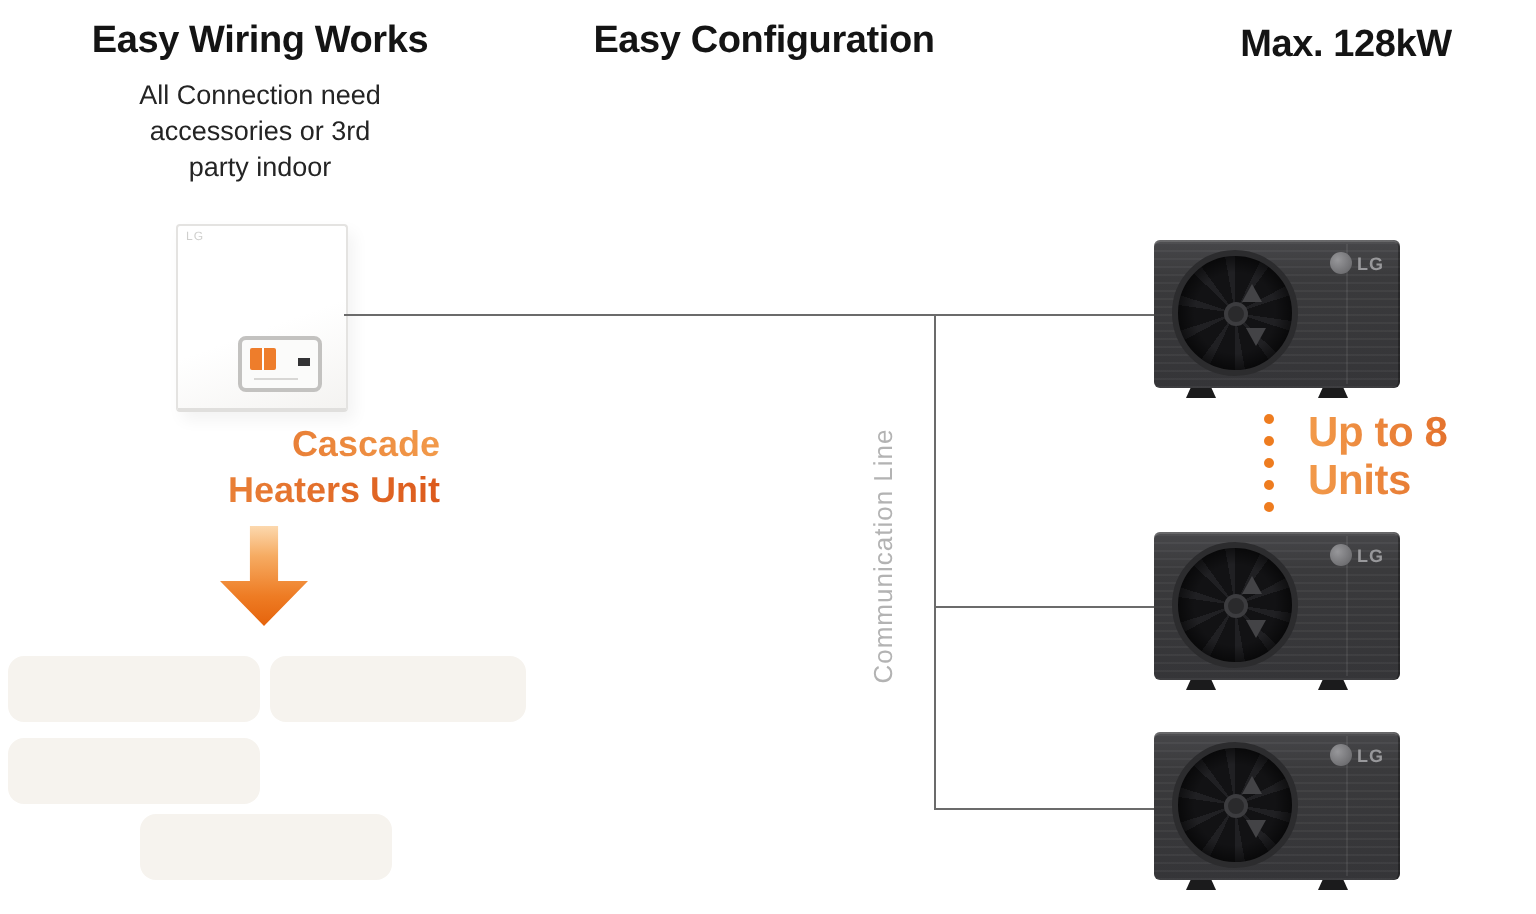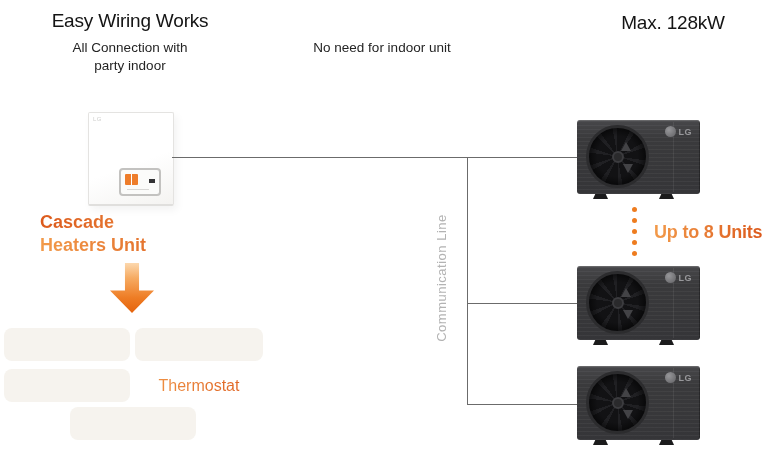--- a/index.html
+++ b/index.html
@@ -3,21 +3,21 @@
 <meta charset="utf-8">
 <style>
   html,body{margin:0;padding:0;background:#fff;}
   .canvas{
     position:relative;width:768px;height:457px;background:#ffffff;overflow:hidden;
     font-family:"Liberation Sans",sans-serif;
   }
   
   .col-title{
     position:absolute;width:220px;text-align:center;
-    font-size:19px;font-weight:400;color:#141414;letter-spacing:-0.2px;
+    font-size:19px;font-weight:700;color:#141414;letter-spacing:-0.2px;
   }
   .col-sub{
     position:absolute;width:220px;text-align:center;
     font-size:13.5px;color:#242424;line-height:18px;
   }
   
   .gtext{color:#e4641c;}
   @supports ((-webkit-background-clip:text) or (background-clip:text)){
     .gtext{
       background:linear-gradient(90deg,#dc5a1c 0%,#f29a4a 100%);
@@ -39,21 +39,21 @@
     background:#fbfbfa;border:2px solid #c3c2c0;border-radius:4px;box-sizing:border-box;
   }
   .cu-orange{
     position:absolute;left:4px;top:4px;width:13px;height:11px;
     background:linear-gradient(90deg,#ee7d2b 46%,#ffffff 46% 54%,#ee7d2b 54%);
     border-radius:1px;
   }
   .cu-dark{position:absolute;right:4px;top:9px;width:6px;height:4px;background:#333335;}
   .cu-line{position:absolute;left:6px;bottom:4px;width:22px;height:1px;background:#d8d7d5;}
   
-  .cascade-label{position:absolute;left:40px;top:211px;width:180px;text-align:left;
+  .cascade-label{position:absolute;left:40px;top:211px;width:180px;text-align:right;
     font-size:18px;font-weight:700;line-height:23px;}
   .down-arrow{
     position:absolute;left:110px;top:263px;width:44px;height:50px;
     background:linear-gradient(180deg,#fcd8ae 0%,#f6ab62 30%,#ee7c24 70%,#e5630c 100%);
     clip-path:polygon(34% 0,66% 0,66% 55%,100% 55%,50% 100%,0 55%,34% 55%);
   }
   
   .tag{
     position:absolute;height:33px;background:#f6f3ee;border-radius:8px;
     text-align:center;line-height:33px;font-size:16px;font-weight:400;
@@ -94,35 +94,36 @@
     background:radial-gradient(circle at 35% 35%,#97979a,#606063);}
   .lg-text{font-size:9px;font-weight:700;color:#98989b;letter-spacing:.5px;}
   .seam{position:absolute;right:26px;top:2px;bottom:2px;width:1px;background:rgba(255,255,255,0.07);}
   .foot{position:absolute;bottom:-5px;width:15px;height:5px;background:#1b1b1c;
     clip-path:polygon(0 100%,15% 0,85% 0,100% 100%);}
   .foot-l{left:16px;}
   .foot-r{right:26px;}
   
   .dot-col{position:absolute;left:632px;top:207px;display:flex;flex-direction:column;gap:6px;}
   .dot{width:5px;height:5px;border-radius:50%;background:#ee7c1f;}
-  .up-to{position:absolute;left:654px;top:222px;font-size:18px;font-weight:700;letter-spacing:-0.2px;text-decoration:underline;}
+  .up-to{position:absolute;left:654px;top:205px;font-size:21px;font-weight:700;letter-spacing:-0.2px;text-decoration:underline;}
 </style>
 </head>
 <body>
 
 <div class="canvas">
 
   <div class="col-title" style="left:20px;top:10px;">Easy Wiring Works</div>
   <div class="col-sub" style="left:20px;top:39px;">
-    <div>All Connection with</div>
+    <div>All Connection need</div>
+    <div>accessories or 3rd</div>
     <div>party indoor</div>
   </div>
 
+  <div class="col-title" style="left:272px;top:10px;">Easy Configuration</div>
   <div class="col-sub" style="left:272px;top:39px;">
-    <div>No need for indoor unit</div>
   </div>
 
   <div class="col-title" style="left:563px;top:12px;">Max. 128kW</div>
 
   <div class="control-unit">
     <span class="cu-lg">LG</span>
     <div class="cu-panel">
       <div class="cu-orange"></div>
       <div class="cu-dark"></div>
       <div class="cu-line"></div>
@@ -132,21 +133,20 @@
   <div class="cascade-label">
     <div class="gtext">Cascade</div>
     <div class="gtext rev">Heaters Unit</div>
   </div>
 
   <div class="down-arrow"></div>
 
   <div class="tag gtext" style="left:4px;top:328px;width:126px;">Temp. Sensors</div>
   <div class="tag gtext" style="left:135px;top:328px;width:128px;">Valves</div>
   <div class="tag gtext" style="left:4px;top:369px;width:126px;">Heaters</div>
-  <div class="tag gtext rev" style="left:135px;top:369px;width:128px;">Thermostat</div>
   <div class="tag gtext" style="left:70px;top:407px;width:126px;">Modbus</div>
 
   <div class="hline" style="left:172px;top:157px;width:405px;"></div>
   <div class="vline" style="left:467px;top:157px;height:248px;"></div>
   <div class="hline" style="left:467px;top:303px;width:110px;"></div>
   <div class="hline" style="left:467px;top:404px;width:110px;"></div>
   <div class="comm-label">Communication Line</div>
 
   <div class="unit" style="top:120px;">
     <div class="fan">

